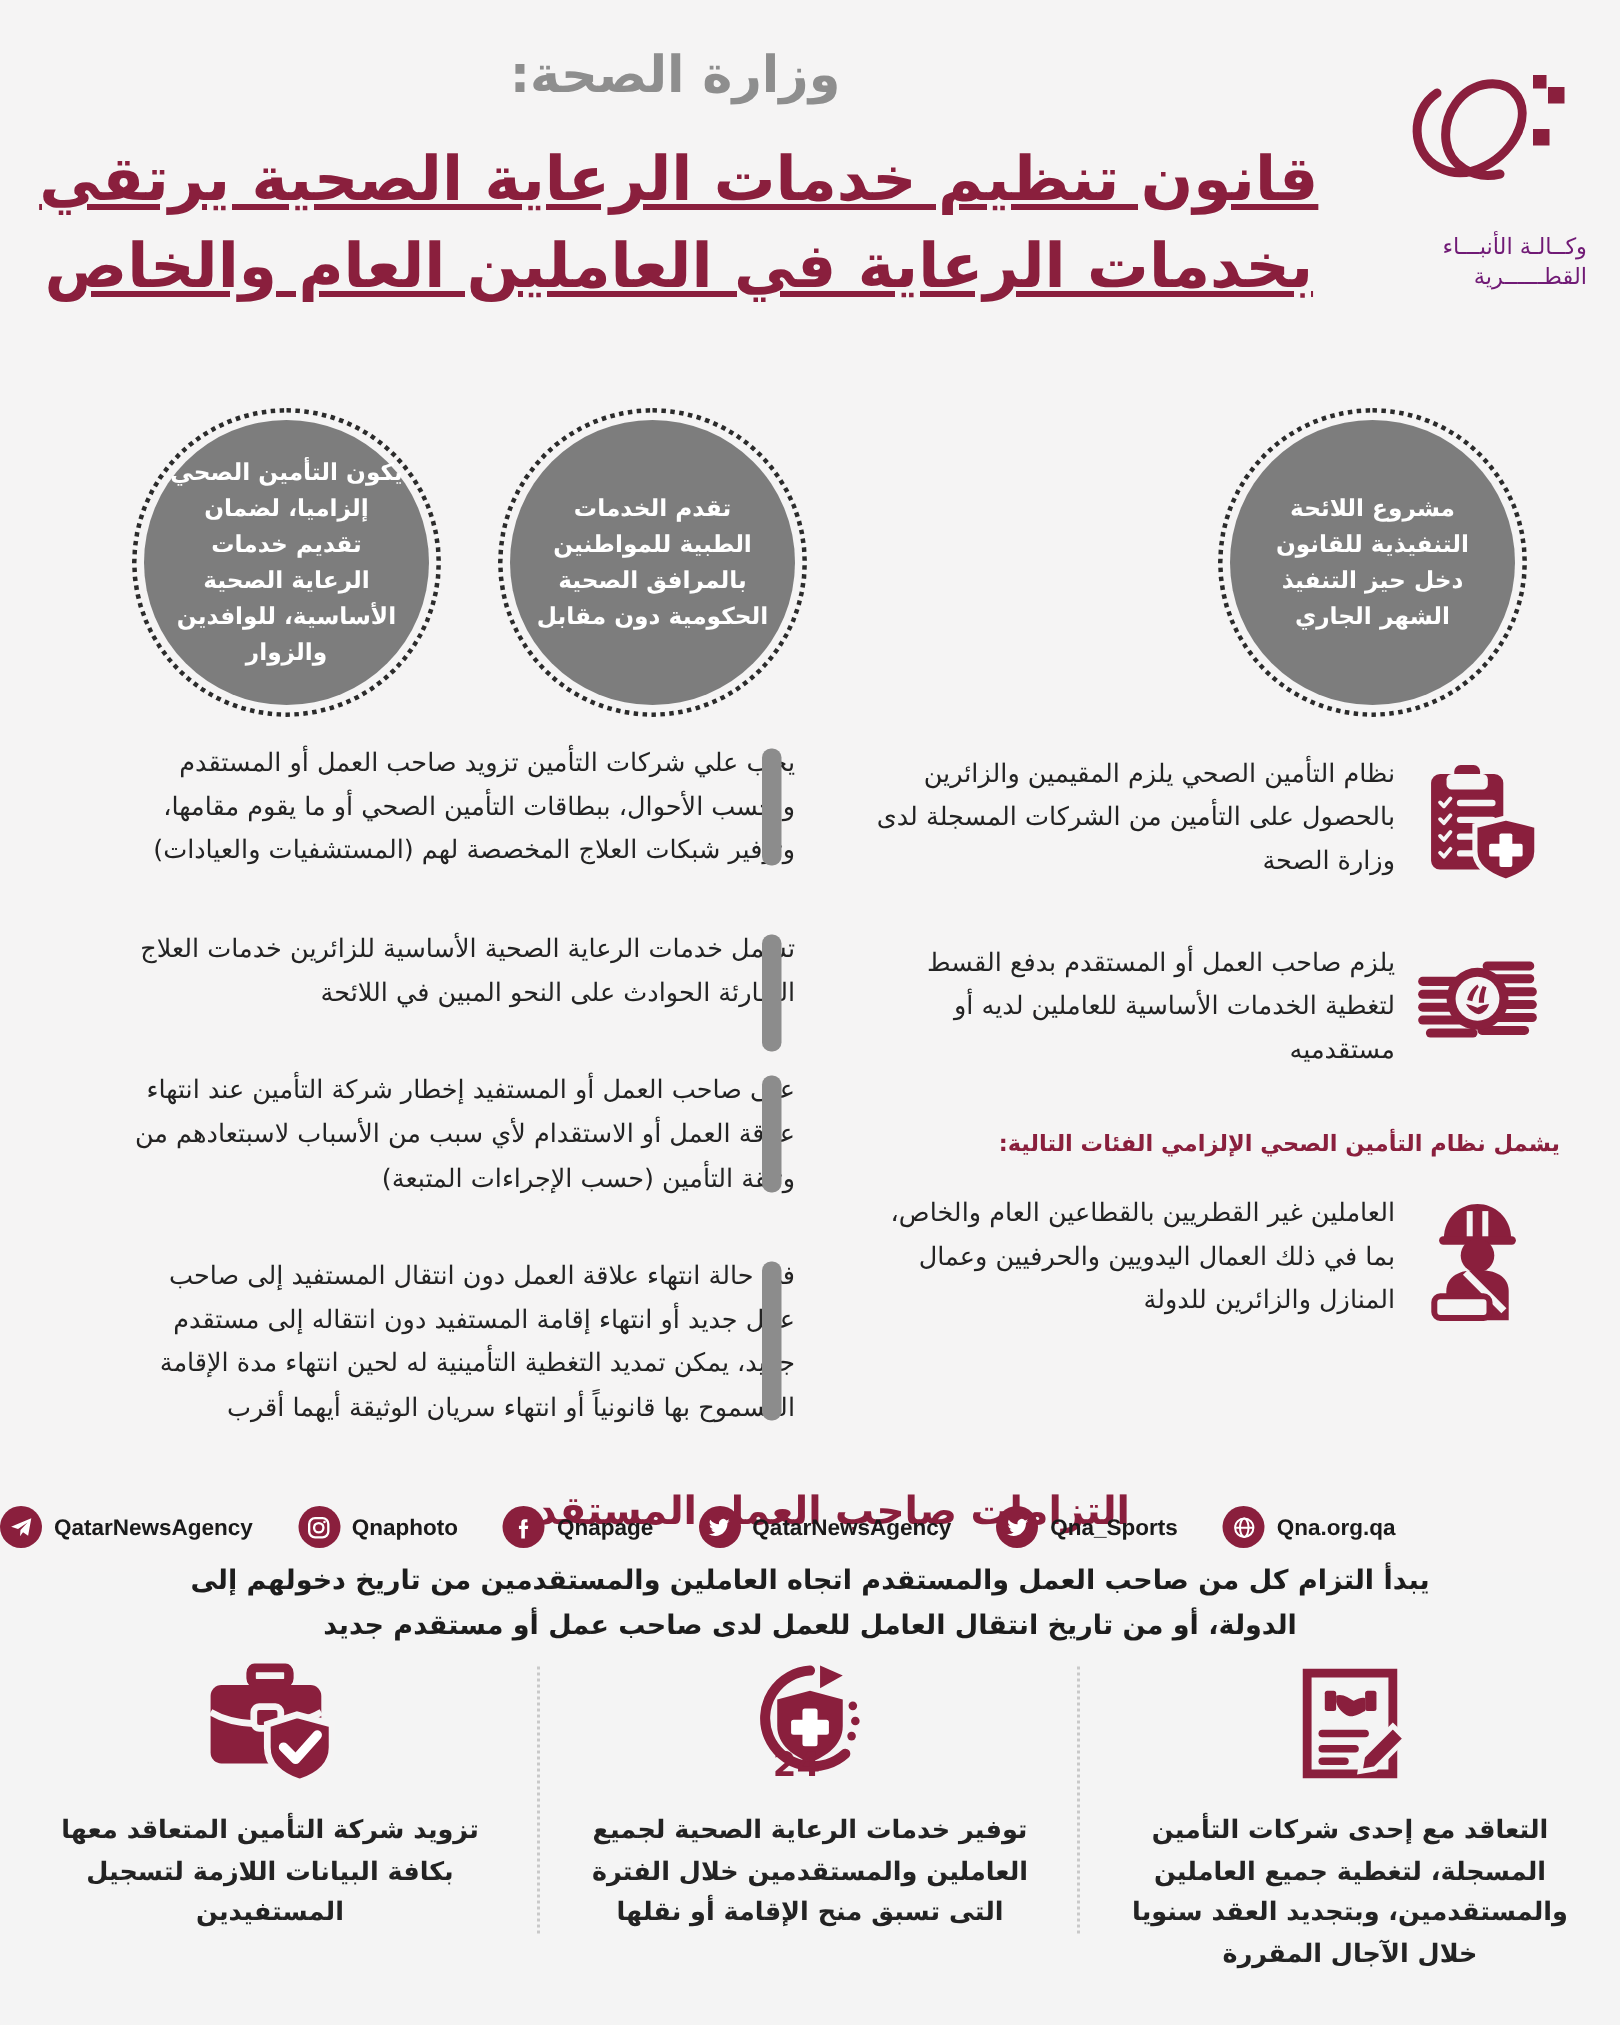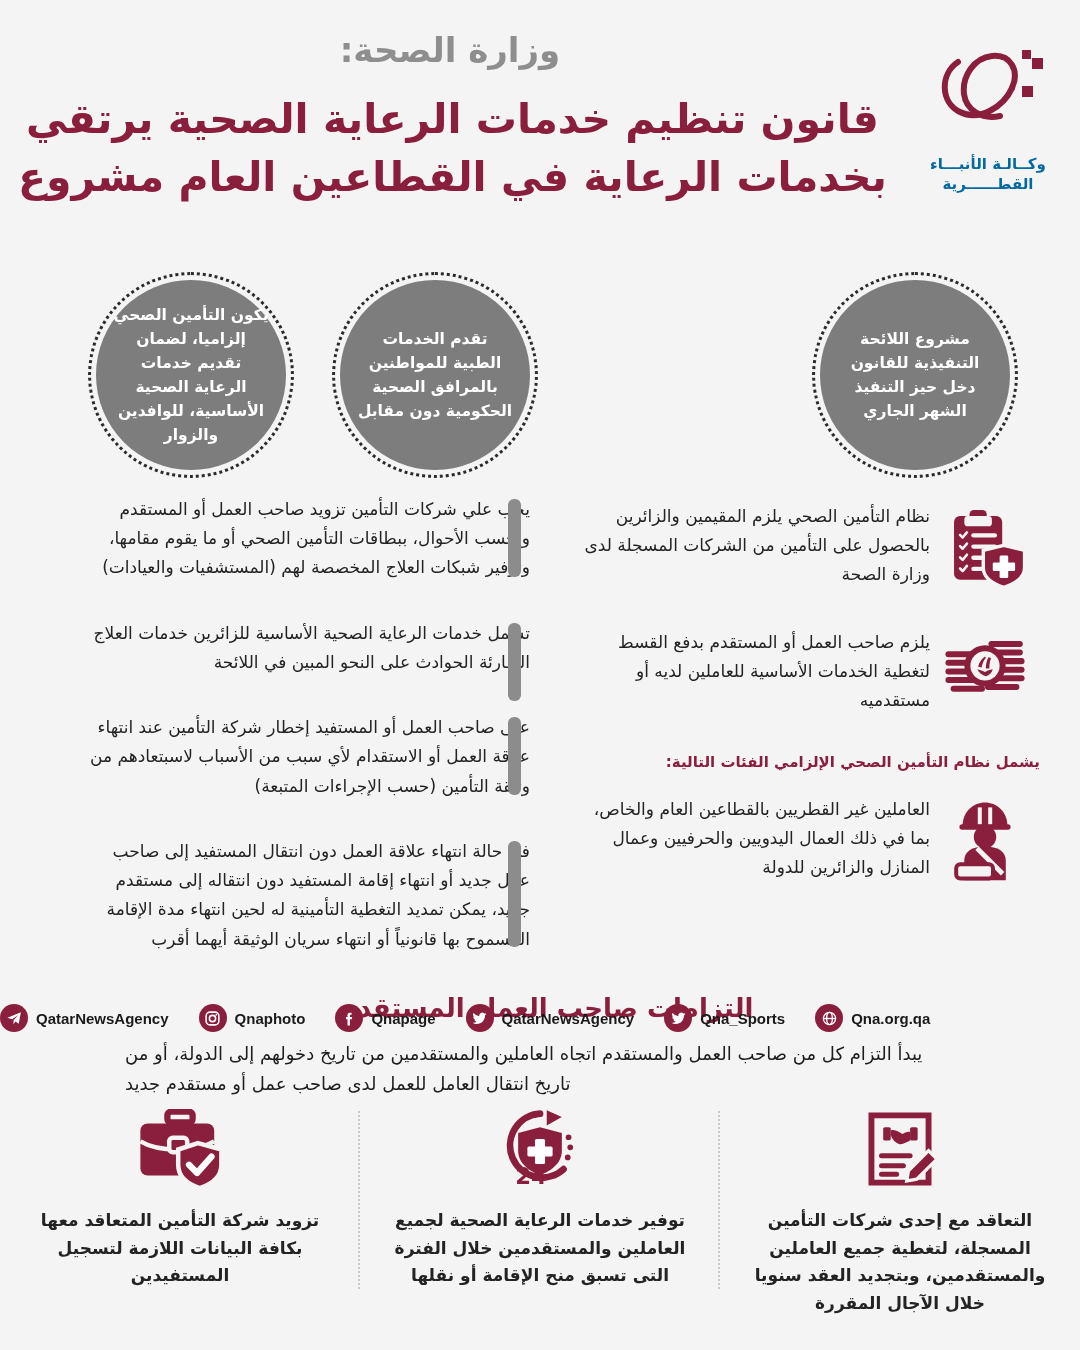--- a/index.html
+++ b/index.html
@@ -23,30 +23,30 @@
     text-align: center;
     font-size: 34px; font-weight: bold; color: #8e8e8e;
     letter-spacing: 0px;
   }
   .title-wrap {
     position: absolute; top: 90px; left: 0; width: 905px;
     text-align: center;
   }
   .title-line {
     font-size: 41px; font-weight: bold; color: #8a1f3d;
-    line-height: 1.42; white-space: nowrap;
+    line-height: 1.42; white-space: nowrap; text-decoration: underline;
   }
 
   
   .logo { position: absolute; top: 40px; right: 22px; width: 140px; height: 160px; }
   .logo-mark { position: absolute; top: 0; left: 8px; width: 120px; height: 95px; }
   .logo-text {
     position: absolute; bottom: 6px; left: 0; width: 140px;
-    text-align: center; color: #0369a1;
-    font-size: 15px; font-weight: bold; line-height: 1.35;
+    color: #701a75;
+    font-size: 15px; font-weight: normal; line-height: 1.35;
     letter-spacing: 1.5px;
   }
 
   
   .circles { position: absolute; top: 272px; left: 0; width: 1080px; height: 210px; }
   .circle-item {
     position: absolute; top: 0; width: 206px; height: 206px;
     border-radius: 50%;
     border: 3px dotted #2b2b2b;
     padding: 5px;
@@ -100,22 +100,22 @@
     font-weight: bold; margin: 22px 0 20px 0; line-height: 1.4;
   }
 
   
   .oblig { position: absolute; top: 993px; left: 0; width: 1080px; }
   .oblig-title {
     text-align: center; color: #8a1f3d; font-size: 26px;
     font-weight: bold; letter-spacing: 0px; padding-left: 12px;
   }
   .oblig-desc {
-    margin: 16px auto 0 auto; width: 830px; text-align: left;
-    color: #1d1d1d; font-size: 18px; font-weight: normal; line-height: 1.65;
+    margin: 16px auto 0 auto; width: 830px; text-align: center;
+    color: #1d1d1d; font-size: 18px; font-weight: bold; line-height: 1.65;
   }
   .oblig-cols {
     position: absolute; top: 110px; left: 0; width: 1080px; height: 200px;
     display: flex;
   }
   .ocol { flex: 1; position: relative; padding: 0 18px; text-align: center; }
   .ocol + .ocol::after {
     content: ""; position: absolute; right: 0; top: 8px;
     height: 178px; border-right: 2px dotted #c9c9c9;
   }
@@ -145,21 +145,21 @@
 </style>
 </head>
 <body>
 
 <div id="page">
 
   <div class="header">
     <div class="ministry-label">وزارة الصحة:</div>
     <div class="title-wrap">
       <div class="title-line">قانون تنظيم خدمات الرعاية الصحية يرتقي</div>
-      <div class="title-line">بخدمات الرعاية في القطاعين العام مشروع</div>
+      <div class="title-line">بخدمات الرعاية في العاملين العام والخاص</div>
     </div>
 
     <div class="logo">
       <div class="logo-mark">
         <svg viewBox="0 0 120 95" width="120" height="95" aria-hidden="true">
           <g fill="none" stroke="#8a1f3d" stroke-width="6" stroke-linecap="round">
             <path d="M32 22 C14 34 14 62 34 72 C54 82 78 66 86 48"></path>
             <path d="M86 48 C94 30 84 14 66 16 C48 18 36 36 38 54 C40 70 56 80 74 76"></path>
           </g>
           <rect x="96" y="10" width="9" height="9" fill="#8a1f3d"></rect>

